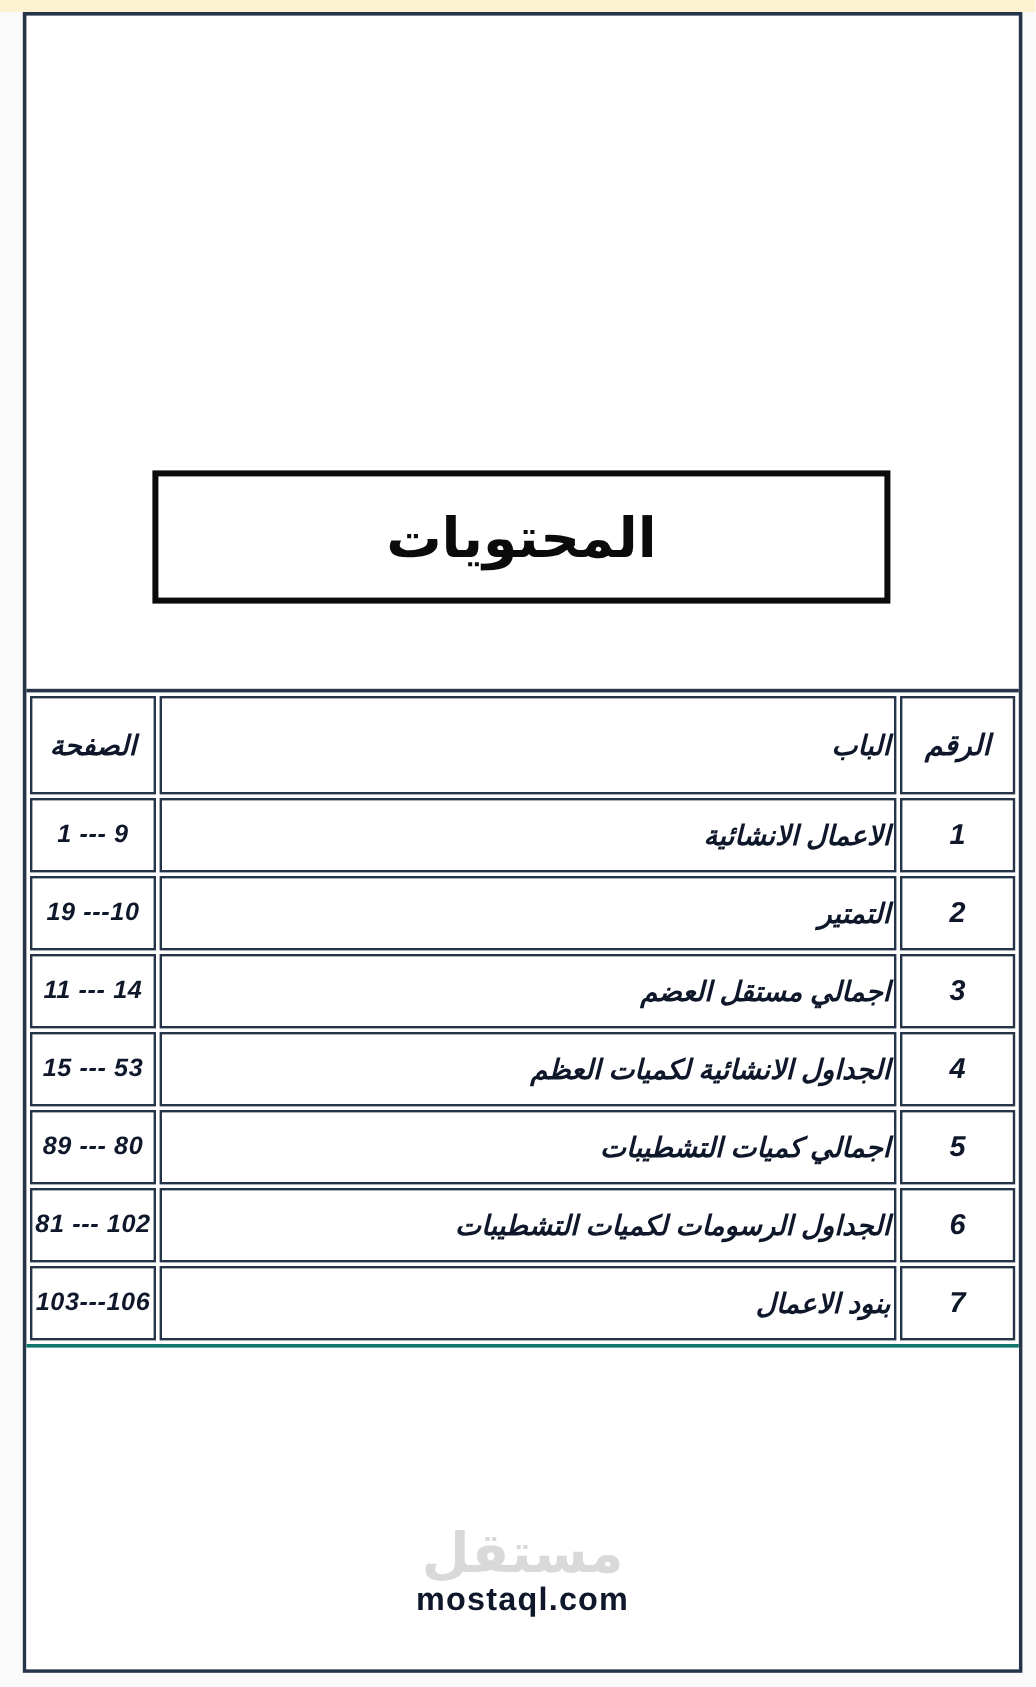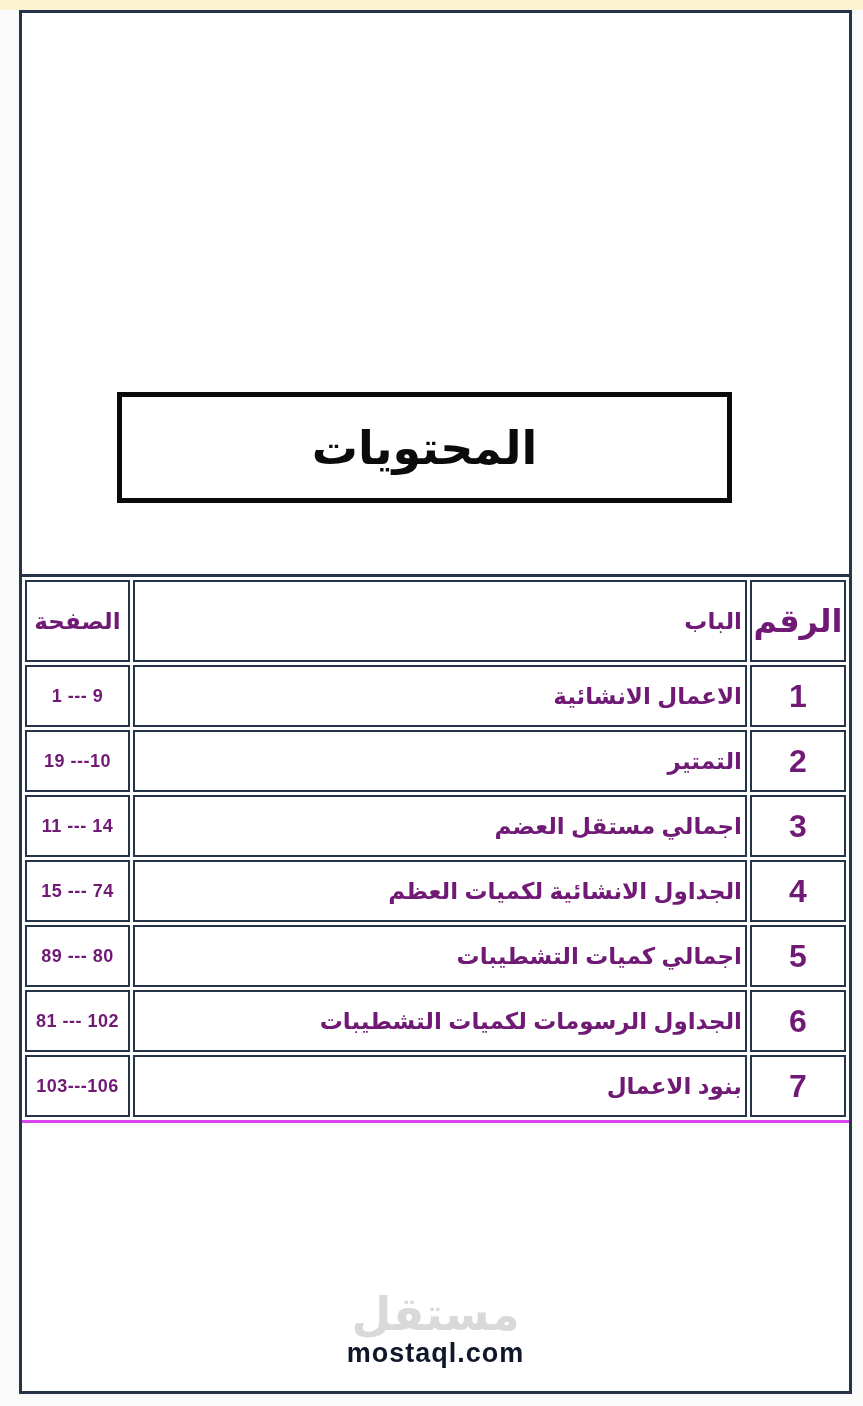--- a/index.html
+++ b/index.html
@@ -25,21 +25,21 @@
     display: flex; flex-direction: column;
   }
 
   
   .section-top {
     position: relative;
     height: 564px; flex: none;
     border-bottom: 3px solid #263449;
   }
   .title-box {
-    position: absolute; left: 95px; top: 379px;
+    position: absolute; left: 105px; top: 379px;
     width: 615px; height: 111px;
     border: 5px solid #0b0b0b;
     display: flex; align-items: center; justify-content: center;
     background: #ffffff;
   }
   .title-text {
     font-size: 46px; font-weight: bold; color: #0b0b0b;
     direction: rtl;
   }
 
@@ -48,54 +48,55 @@
     width: 100%;
     border-collapse: separate;
     border-spacing: 3px;
     direction: rtl;
     table-layout: fixed;
   }
   .toc-table td {
     border: 2px solid #263449;
     background: #ffffff;
     font-weight: bold;
-    color: #701a75;
+    color: #0f172a;
     vertical-align: middle;
+    font-style: italic;
   }
   .col-number  { width: 96px; }
   .col-chapter { width: auto; }
   .col-pages   { width: 105px; }
 
   tr.header-row td { height: 82px; }
   tr.data-row td   { height: 62px; }
 
   .cell-number {
     text-align: center;
-    font-size: 32px;
+    font-size: 24px;
   }
   .cell-chapter {
     text-align: right;
     font-size: 23px;
     padding: 0 3px 0 6px;
   }
   .cell-pages {
     direction: ltr;
     text-align: center;
-    font-size: 18px;
+    font-size: 21px;
     letter-spacing: 0.5px;
   }
   .header-row .cell-pages { font-size: 23px; direction: rtl; letter-spacing: 0; }
 
   
   .section-bottom {
     flex: 1;
-    border-top: 3px solid #d946ef;
+    border-top: 3px solid #0f766e;
     display: flex; flex-direction: column;
     justify-content: flex-end; align-items: center;
-    padding-bottom: 22px;
+    padding-bottom: 42px;
     background: #ffffff;
   }
   .watermark { text-align: center; user-select: none; }
   .watermark-logo {
     font-size: 46px; font-weight: bold;
     color: #d9d9d9; direction: rtl; line-height: 1.05;
   }
   .watermark-domain {
     font-size: 27px; font-weight: bold;
     color: #0f172a; letter-spacing: 1px;
@@ -143,21 +144,21 @@
 
         <tr class="data-row">
           <td class="cell-number">3</td>
           <td class="cell-chapter">اجمالي مستقل العضم</td>
           <td class="cell-pages">11 --- 14</td>
         </tr>
 
         <tr class="data-row">
           <td class="cell-number">4</td>
           <td class="cell-chapter">الجداول الانشائية لكميات العظم</td>
-          <td class="cell-pages">15 --- 74</td>
+          <td class="cell-pages">15 --- 53</td>
         </tr>
 
         <tr class="data-row">
           <td class="cell-number">5</td>
           <td class="cell-chapter">اجمالي كميات التشطيبات</td>
           <td class="cell-pages">89 --- 80</td>
         </tr>
 
         <tr class="data-row">
           <td class="cell-number">6</td>

